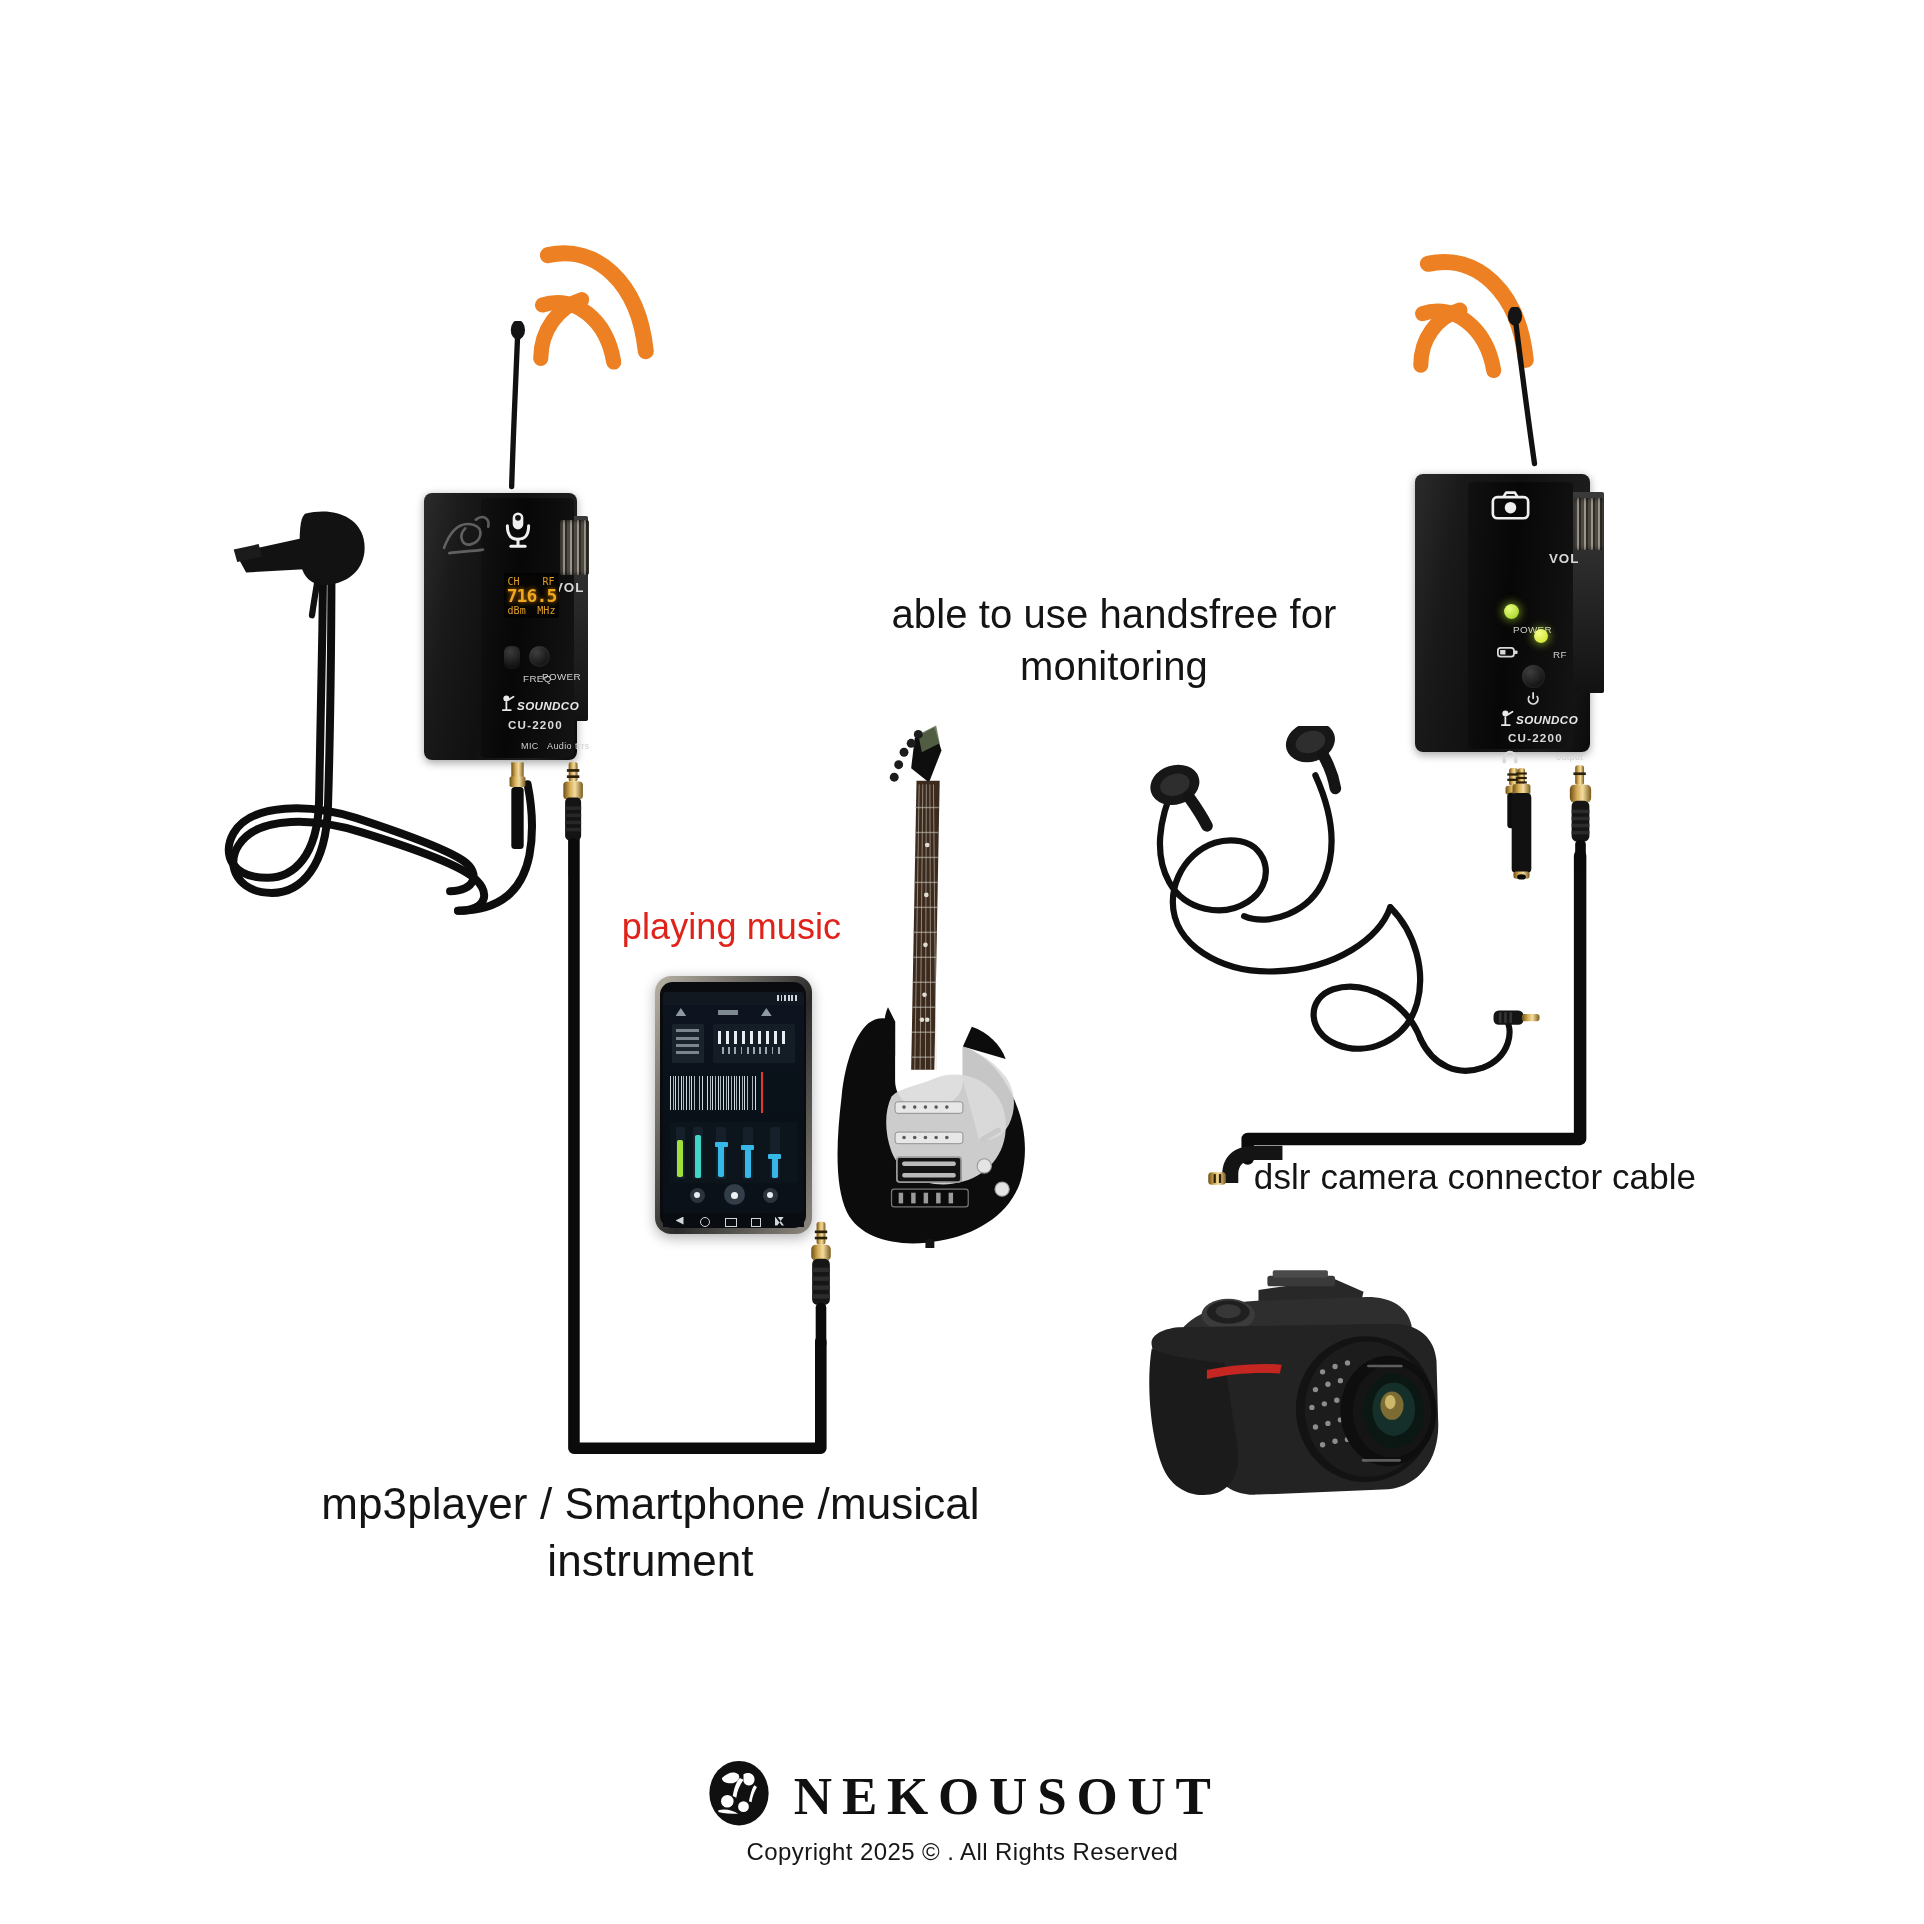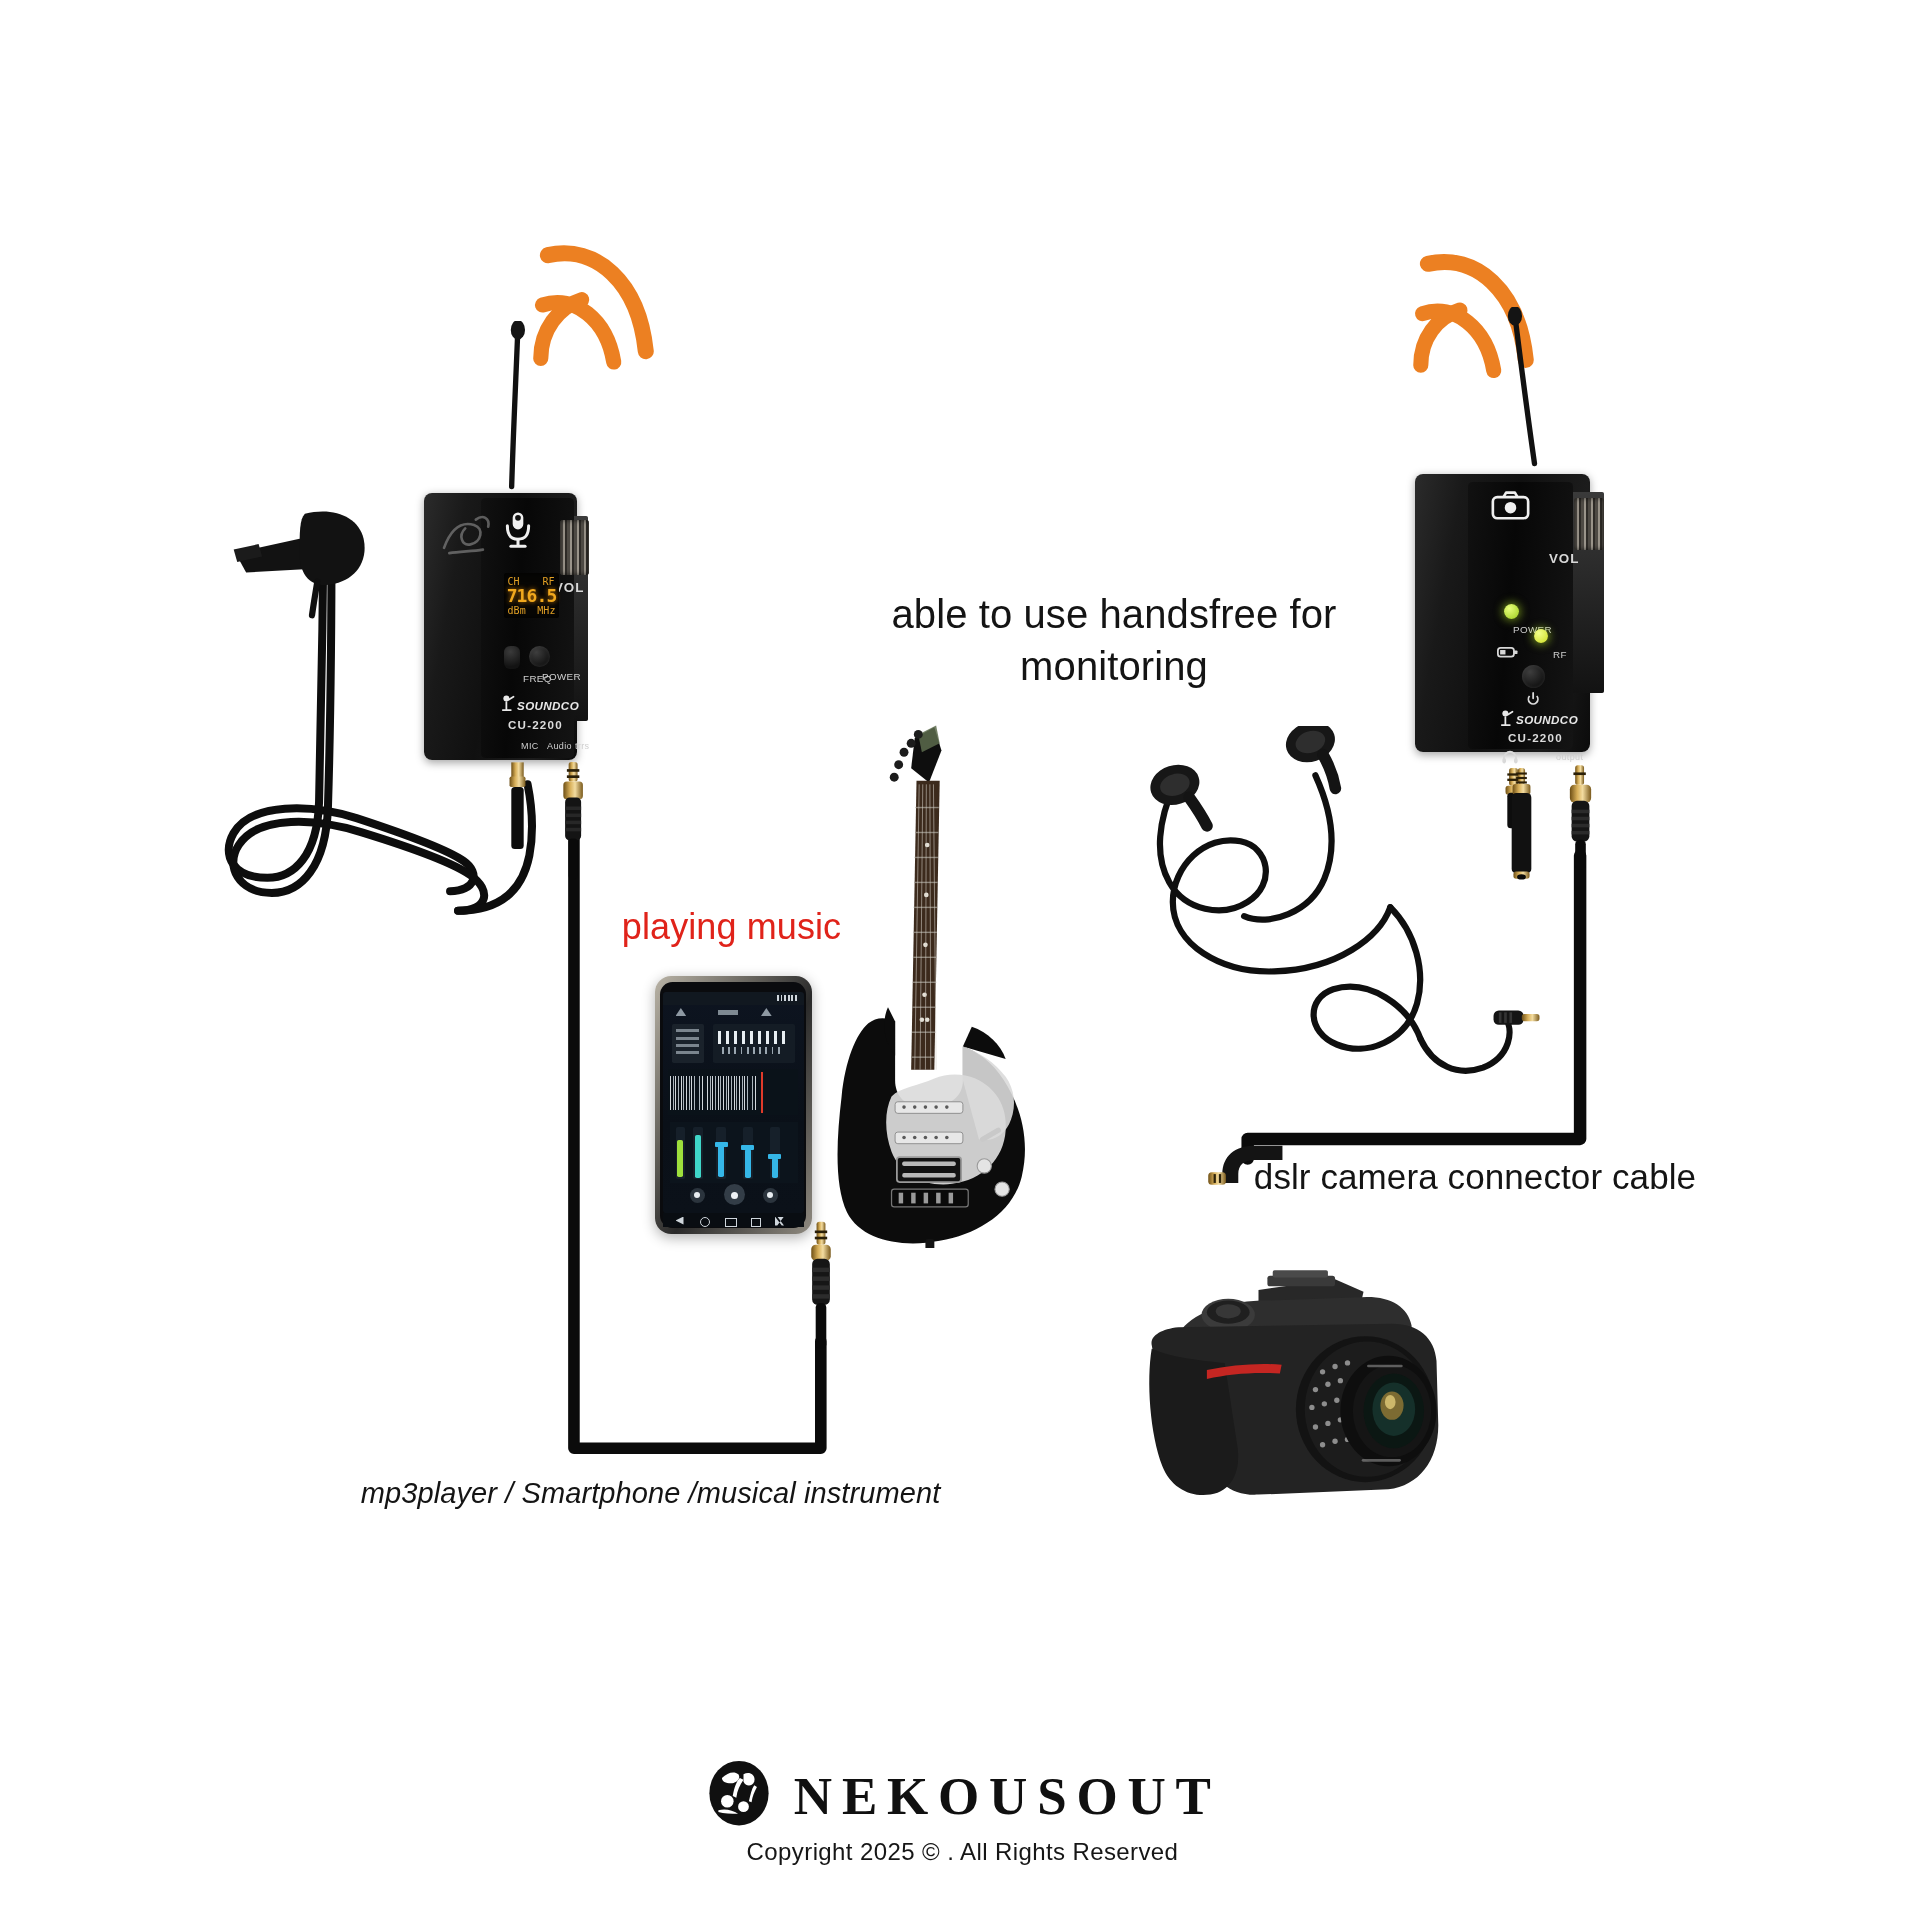--- a/index.html
+++ b/index.html
@@ -7,21 +7,21 @@
        font-family:"Liberation Sans",sans-serif;}
   .stage{position:absolute;inset:0;background:#fff;}
   .abs{position:absolute;}
 
   
   .caption{position:absolute;color:#141414;font-family:"Liberation Sans",sans-serif;
            font-weight:400;line-height:1.30;text-align:center;letter-spacing:0.1px;}
   #caption-handsfree{left:838px;top:588px;width:552px;font-size:40px;}
   #caption-playing{left:611px;top:904px;width:241px;font-size:36px;color:#e0231a;font-weight:500;}
   #caption-dslr{left:1252px;top:1154px;width:446px;font-size:35px;text-align:center;}
-  #caption-mp3{left:294px;top:1475px;width:713px;font-size:29px;font-style:italic;}
+  #caption-mp3{left:294px;top:1475px;width:713px;font-size:44px;}
 
   
   .wifi{position:absolute;}
   .wifi svg{display:block;}
 
   
   .antenna{position:absolute;}
 
   
   .device{position:absolute;}

